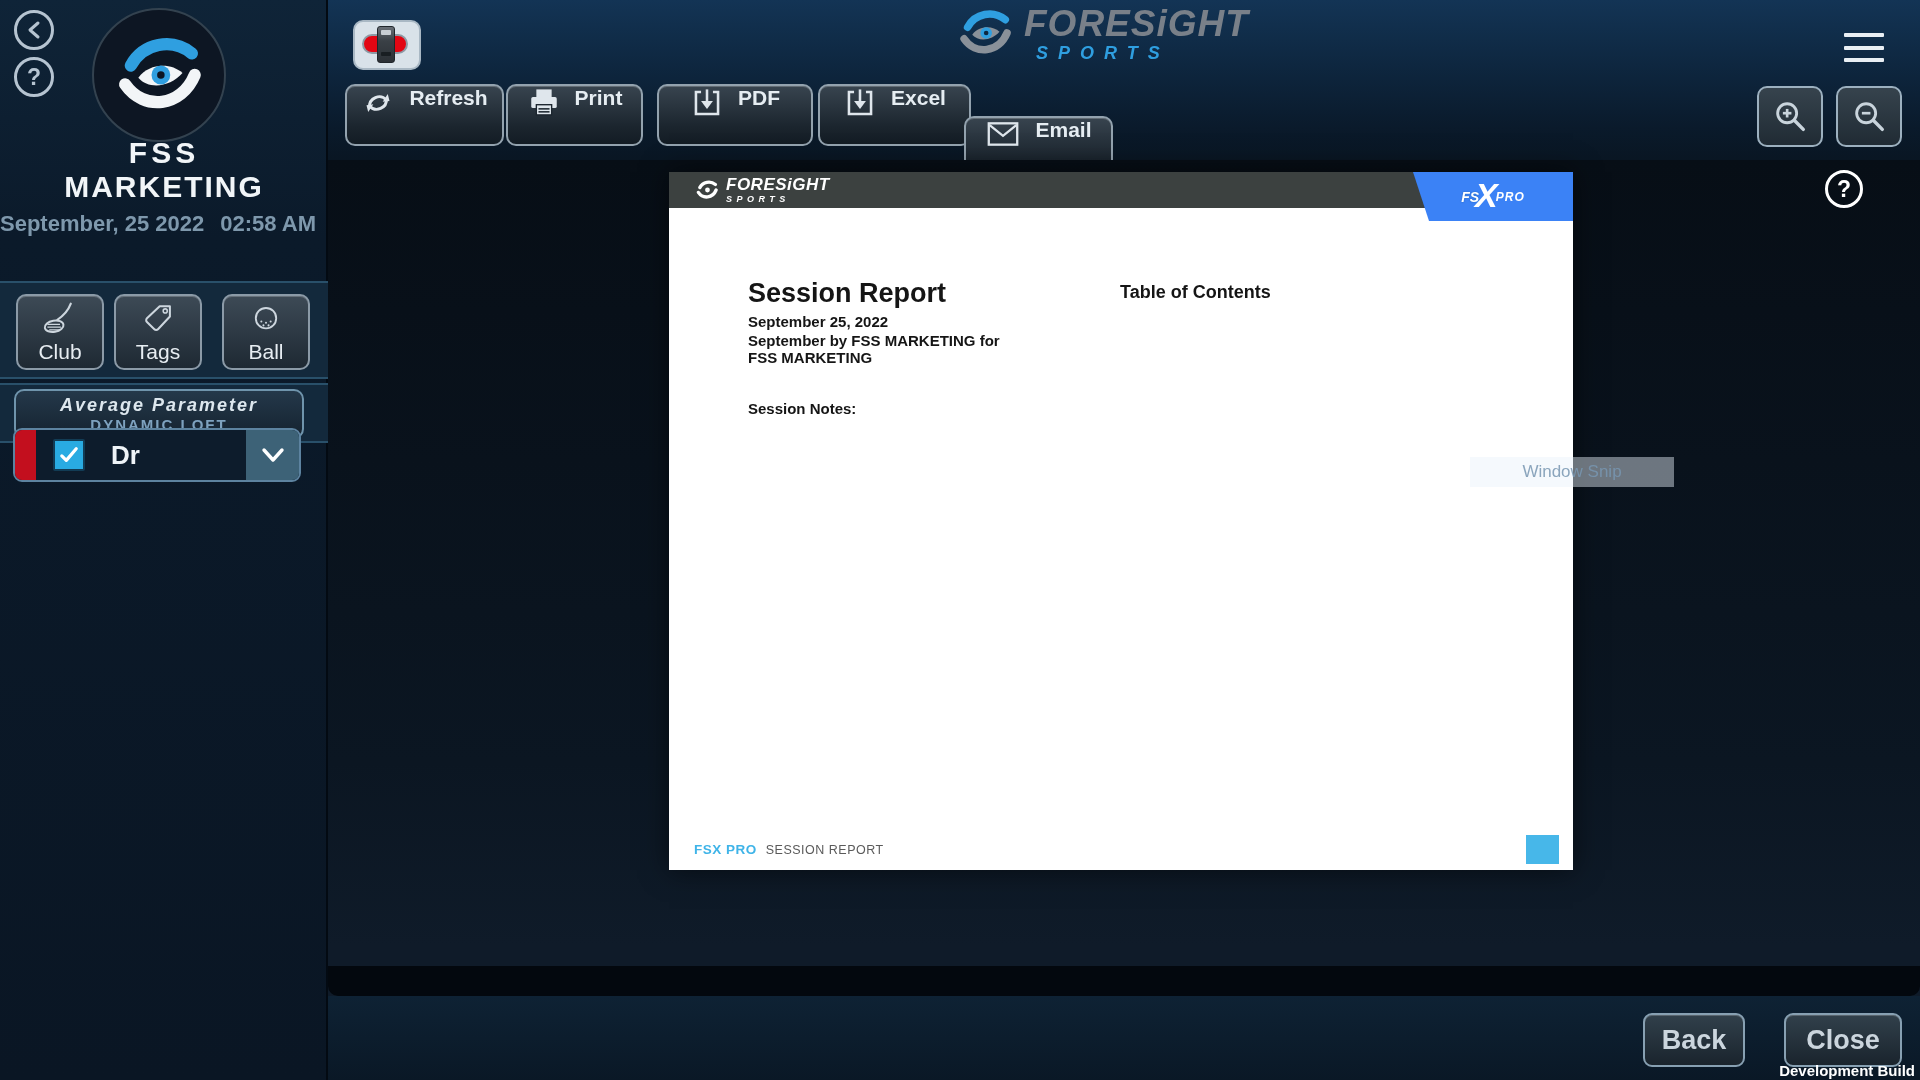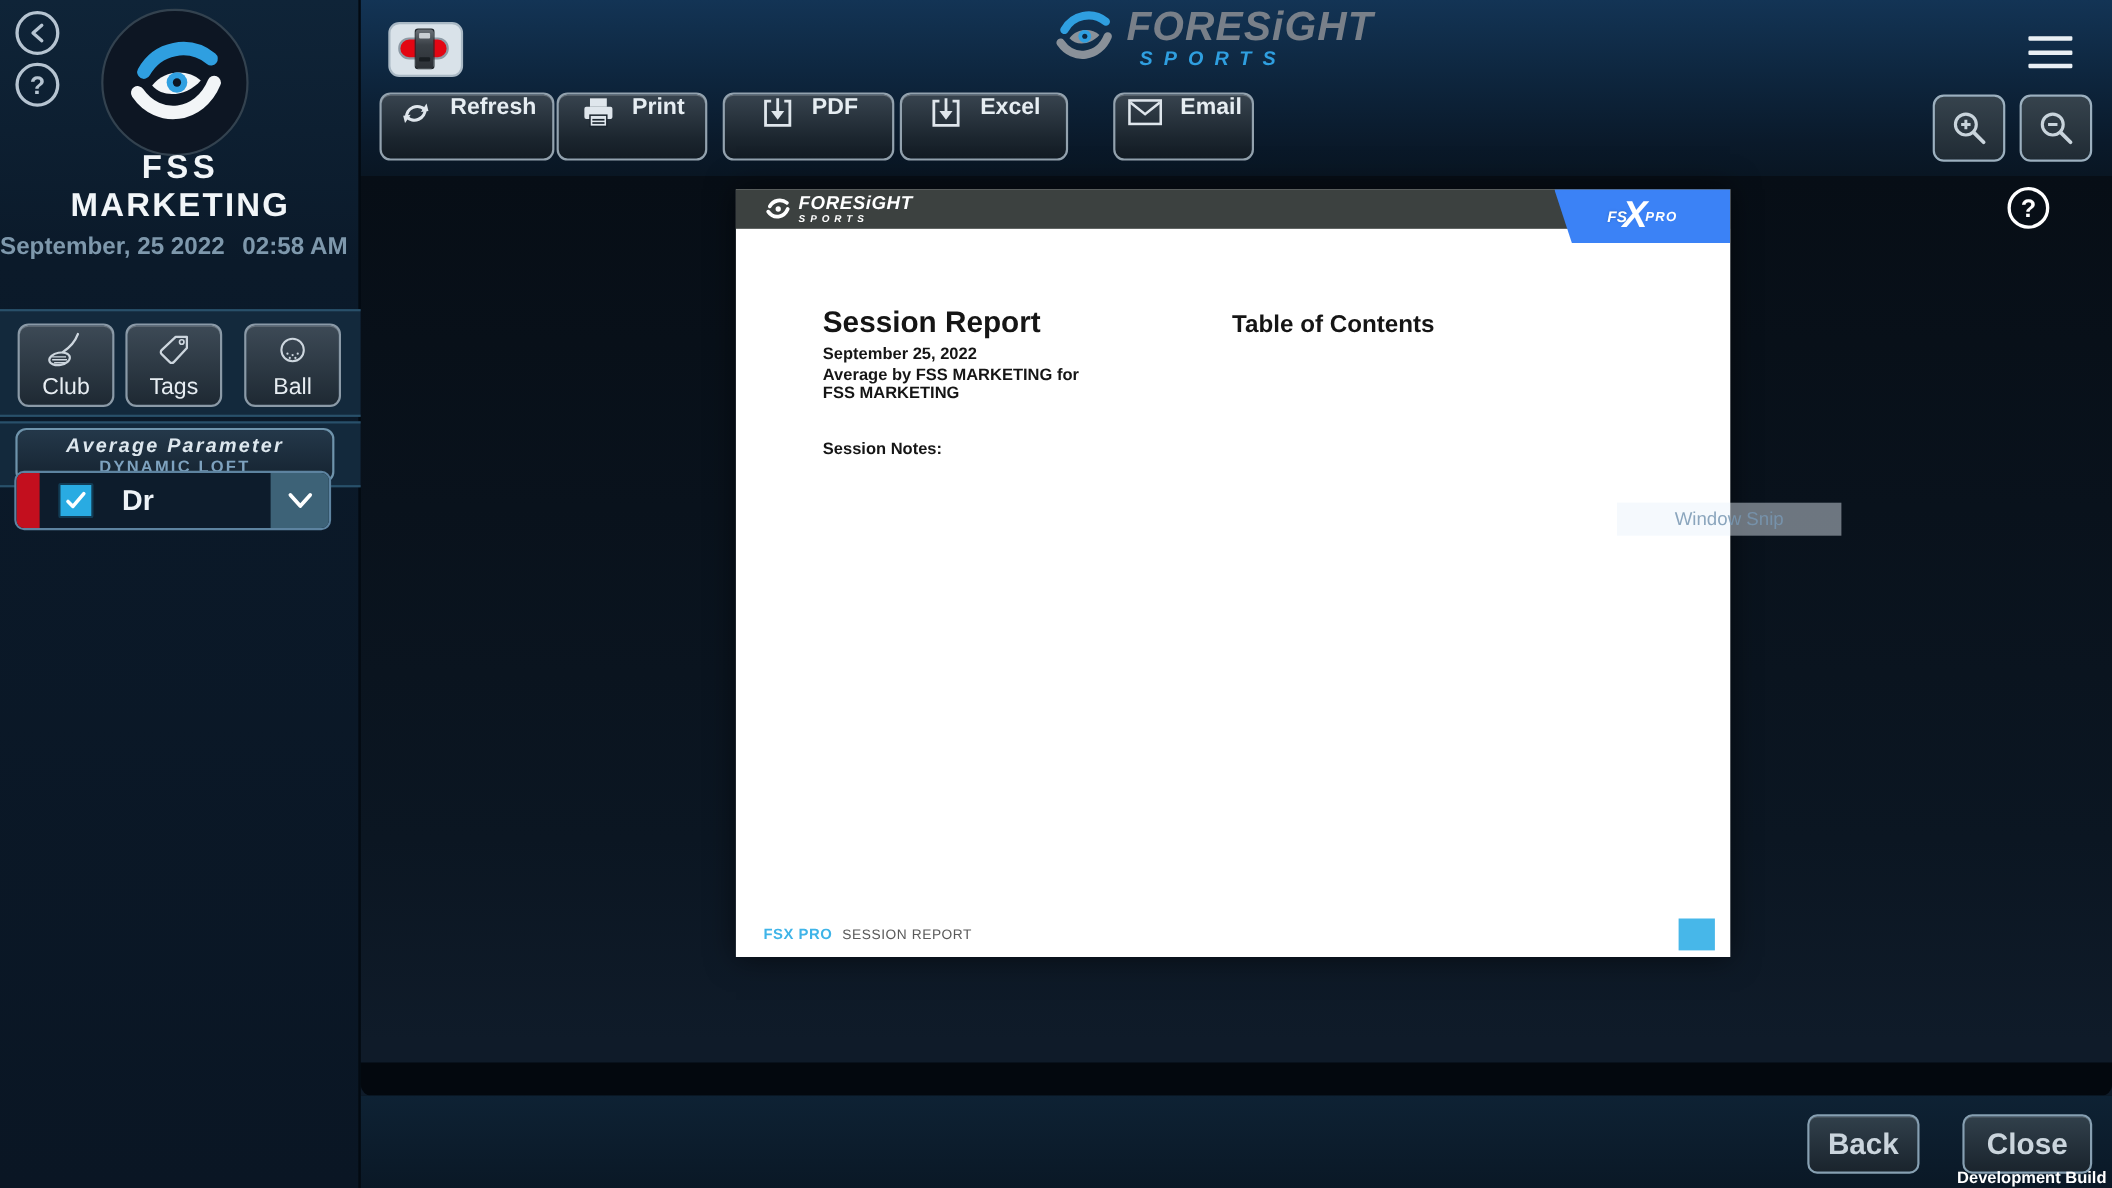--- a/index.html
+++ b/index.html
@@ -73,21 +73,21 @@
   .hamburger { left:1516px; top:33px; width:40px; height:29px; display:flex;
     flex-direction:column; justify-content:space-between; cursor:pointer; }
   .hamburger div { height:4px; background:#e9eff4; border-radius:1px; }
 
   .tool-btn { position:absolute; top:84px; height:62px; border:2px solid #93a2ae;
     border-radius:10px; background:linear-gradient(180deg,#38444f,#1b252e 70%,#131c24);
     box-shadow:inset 0 1px 0 rgba(255,255,255,.22); display:flex; 
     justify-content:center; gap:14px; color:#e6edf2; font-size:21px; font-weight:bold; cursor:pointer; }
   .tb-refresh{left:17px;width:159px;} .tb-print{left:178px;width:137px;}
   .tb-pdf{left:329px;width:156px;} .tb-excel{left:490px;width:153px;}
-  .tb-email{left:684px;width:128px;}
+  .tb-email{left:636px;width:149px;margin-top:32px;}
   .pagenav { left:1200px; top:86px; width:212px; height:61px; border:2px solid #9cb0bf;
     border-radius:10px; overflow:hidden; display:flex; }
   .pn-prev,.pn-next { width:64px; background:linear-gradient(180deg,#46575f,#2c3a43);
     display:flex; align-items:center; justify-content:center; cursor:pointer; }
   .pn-page { flex:1; background:#273641; display:flex; align-items:center; justify-content:center;
     color:#e3ebf1; font-size:26px; font-weight:bold; }
   .zoom-btn { position:absolute; top:86px; width:66px; height:61px; border:2px solid #9cb0bf;
     border-radius:10px; background:linear-gradient(180deg,#36434d,#202b34);
     display:flex; align-items:center; justify-content:center; cursor:pointer; }
   .zb-in{left:1429px;} .zb-out{left:1508px;}
@@ -115,21 +115,21 @@
     justify-content:center; color:#fff; font-style:italic; }
   .badge-fs { font-weight:bold; font-size:14px; margin-right:-4px; z-index:1;
     text-shadow:0 0 2px rgba(0,60,90,.4); }
   .badge-x { font-weight:bold; font-size:34px; line-height:1; margin-top:-3px; }
   .badge-pro { font-weight:bold; font-size:12px; margin-left:-2px; letter-spacing:1px; }
   .doc-title { left:79px; top:106px; font-size:27px; font-weight:bold; color:#151515; }
   .doc-date { left:79px; top:141px; font-size:15px; font-weight:bold; color:#151515; }
   .doc-prepared { left:79px; top:160px; width:262px; font-size:15px; font-weight:bold;
     color:#151515; line-height:17px; }
   .doc-notes { left:79px; top:228px; font-size:15px; font-weight:bold; color:#151515; }
-  .doc-toc { left:451px; top:110px; font-size:22px; font-weight:bold; color:#151515; }
+  .doc-toc { left:451px; top:110px; font-size:18px; font-weight:bold; color:#151515; }
   .doc-footer { left:25px; bottom:13px; display:flex; gap:9px; align-items:baseline; }
   .df-brand { color:#3fb4e8; font-weight:bold; font-size:13.5px; letter-spacing:.5px; }
   .df-label { color:#5a5a5a; font-size:12.5px; letter-spacing:.5px; }
   .doc-square { right:14px; bottom:6px; width:33px; height:29px; background:#47b7e9; }
   .window-snip { left:1142px; top:297px; width:204px; height:30px;
     background:rgba(232,242,250,.45); display:flex; align-items:center; justify-content:center;
     font-size:17px; color:rgba(120,150,178,.85); }
 
   
   .bottombar { left:328px; top:996px; width:1592px; height:84px;
@@ -334,21 +334,21 @@
         </div>
         <div class="doc-badge">
           <span class="badge-fs">FS</span>
           <span class="badge-x">X</span>
           <span class="badge-pro">PRO</span>
         </div>
       </div>
 
       <div class="abs doc-title">Session Report</div>
       <div class="abs doc-date">September 25, 2022</div>
-      <div class="abs doc-prepared">Average by FSS MARKETING for FSS MARKETING</div>
+      <div class="abs doc-prepared">September by FSS MARKETING for FSS MARKETING</div>
       <div class="abs doc-notes">Session Notes:</div>
       <div class="abs doc-toc">Table of Contents</div>
 
       <div class="abs doc-footer">
         <span class="df-brand">FSX PRO</span>
         <span class="df-label">SESSION REPORT</span>
       </div>
       <div class="abs doc-square"></div>
     </div>
 

